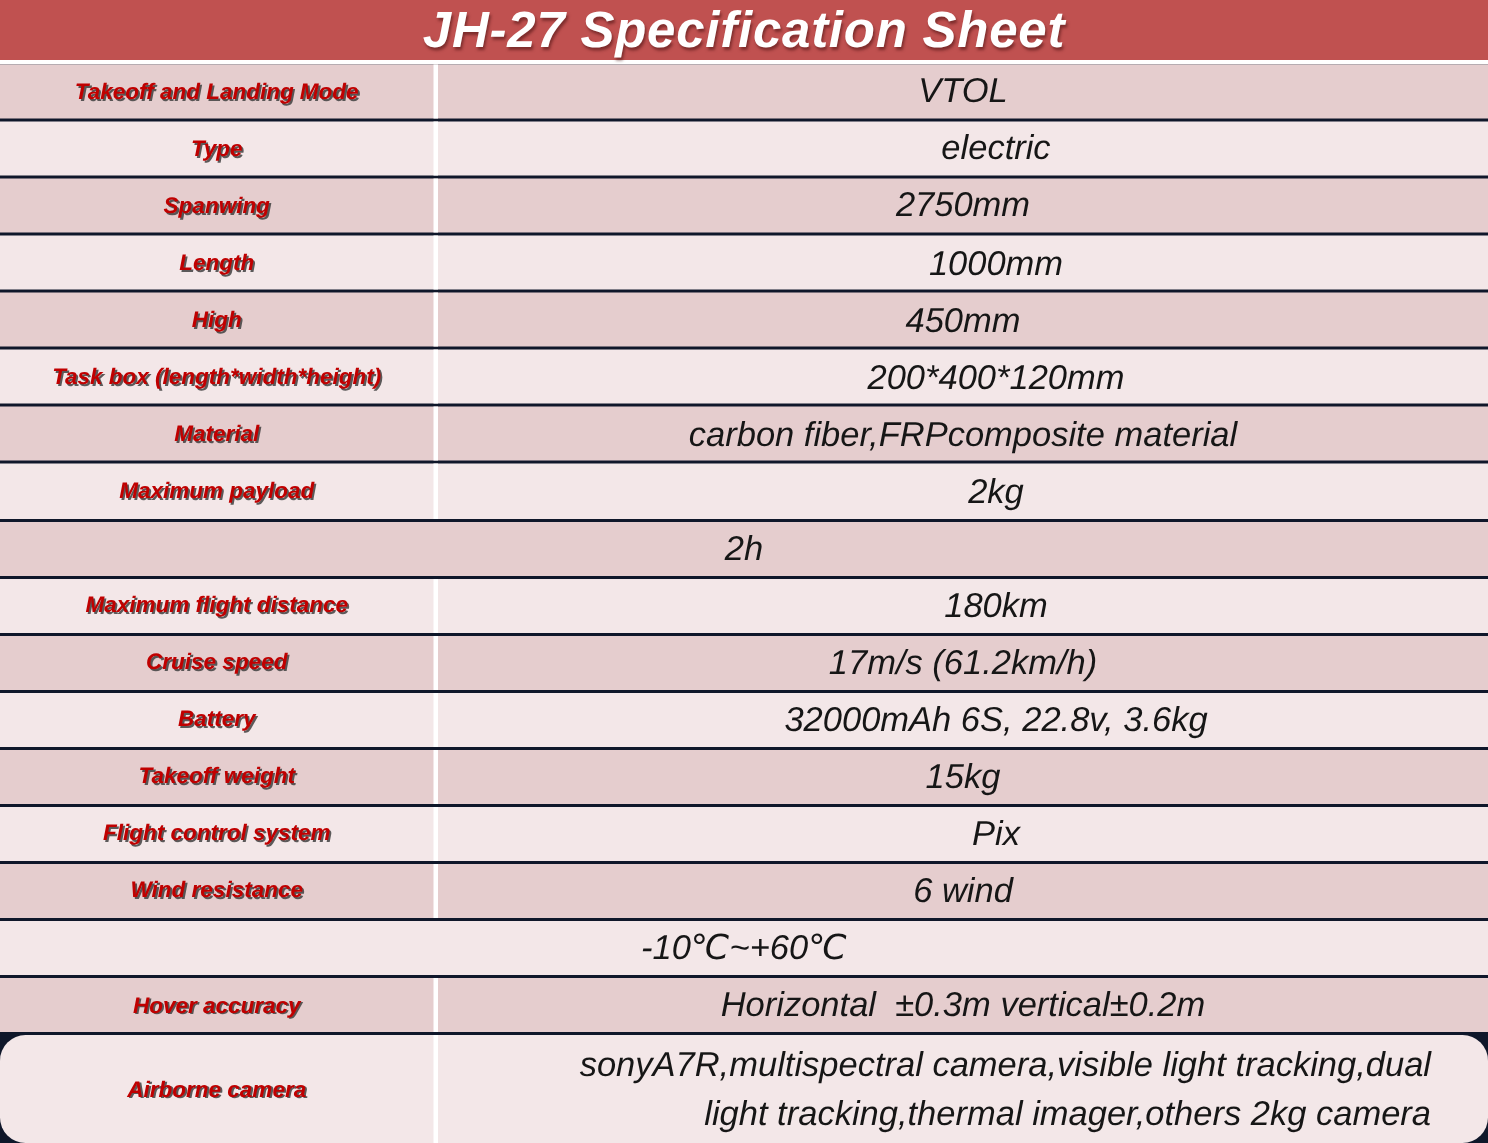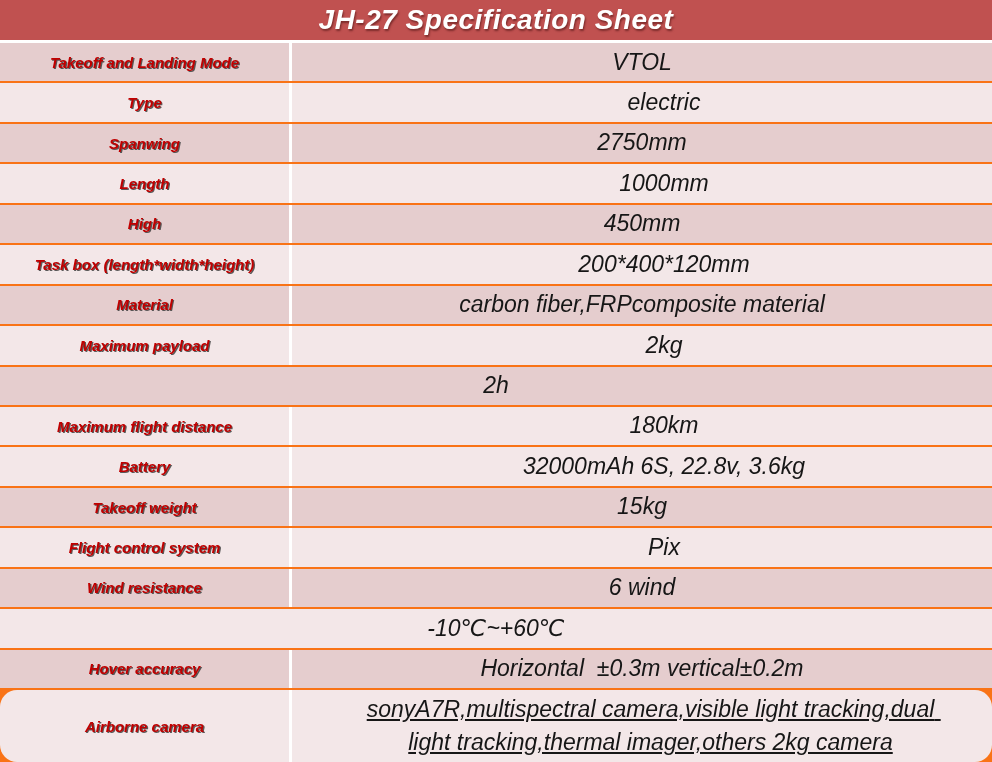--- a/index.html
+++ b/index.html
@@ -19,33 +19,33 @@
   .title-bar {
     flex: 0 0 40px;
     background: var(--header-bg, #c05150);
     display: flex;
     align-items: center;
     justify-content: center;
   }
   .title-bar h1 {
     margin: 0;
     color: #ffffff;
-    font-size: 28px;
+    font-size: 34px;
     font-weight: bold;
     font-style: italic;
     letter-spacing: 0.5px;
     text-shadow: 1px 2px 2px rgba(70, 15, 15, 0.55);
   }
   .table-body {
     flex: 1 1 auto;
     margin-top: 3px;
     display: flex;
     flex-direction: column;
     gap: 2px;
-    background: #f97316;
+    background: #0f172a;
   }
   .row {
     flex: 1 1 0;
     display: flex;
     min-height: 0;
   }
   .row.tall {
     flex: 0 0 72px;
     border-radius: 17px;
   }
@@ -74,24 +74,23 @@
     font-style: italic;
     font-size: 23px;
     text-align: center;
     white-space: pre-wrap;
     padding: 0 14px;
     box-sizing: border-box;
     line-height: 1.45;
   }
   .row.left-value .cell.value {
     justify-content: flex-start;
-    text-align: center;
+    text-align: right;
     padding-left: 11px;
     padding-right: 38px;
-    text-decoration: underline;
   }
 </style>
 </head>
 <body>
 
 <div class="sheet">
   <header class="title-bar">
     <h1>JH-27 Specification Sheet</h1>
   </header>
   <div class="table-body">
@@ -137,20 +136,24 @@
 
   <div class="row dark">
     <div class="cell value">2h</div>
   </div>
 
   <div class="row light">
     <div class="cell label">Maximum flight distance</div>
     <div class="cell value">180km</div>
   </div>
 
+  <div class="row dark">
+    <div class="cell label">Cruise speed</div>
+    <div class="cell value">17m/s (61.2km/h)</div>
+  </div>
 
   <div class="row light">
     <div class="cell label">Battery</div>
     <div class="cell value">32000mAh 6S, 22.8v, 3.6kg</div>
   </div>
 
   <div class="row dark">
     <div class="cell label">Takeoff weight</div>
     <div class="cell value">15kg</div>
   </div>

